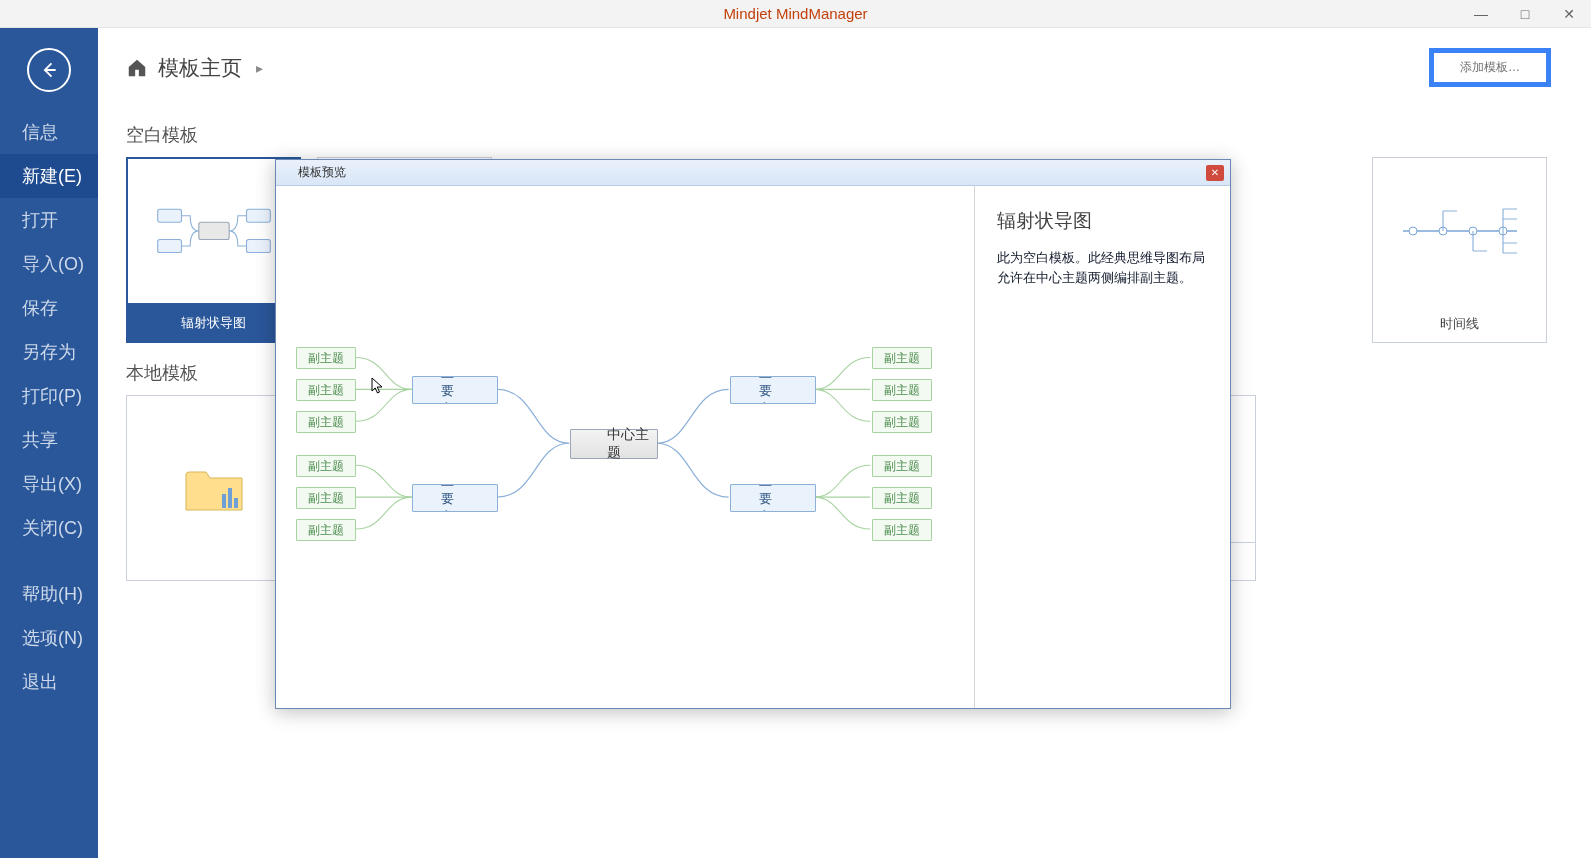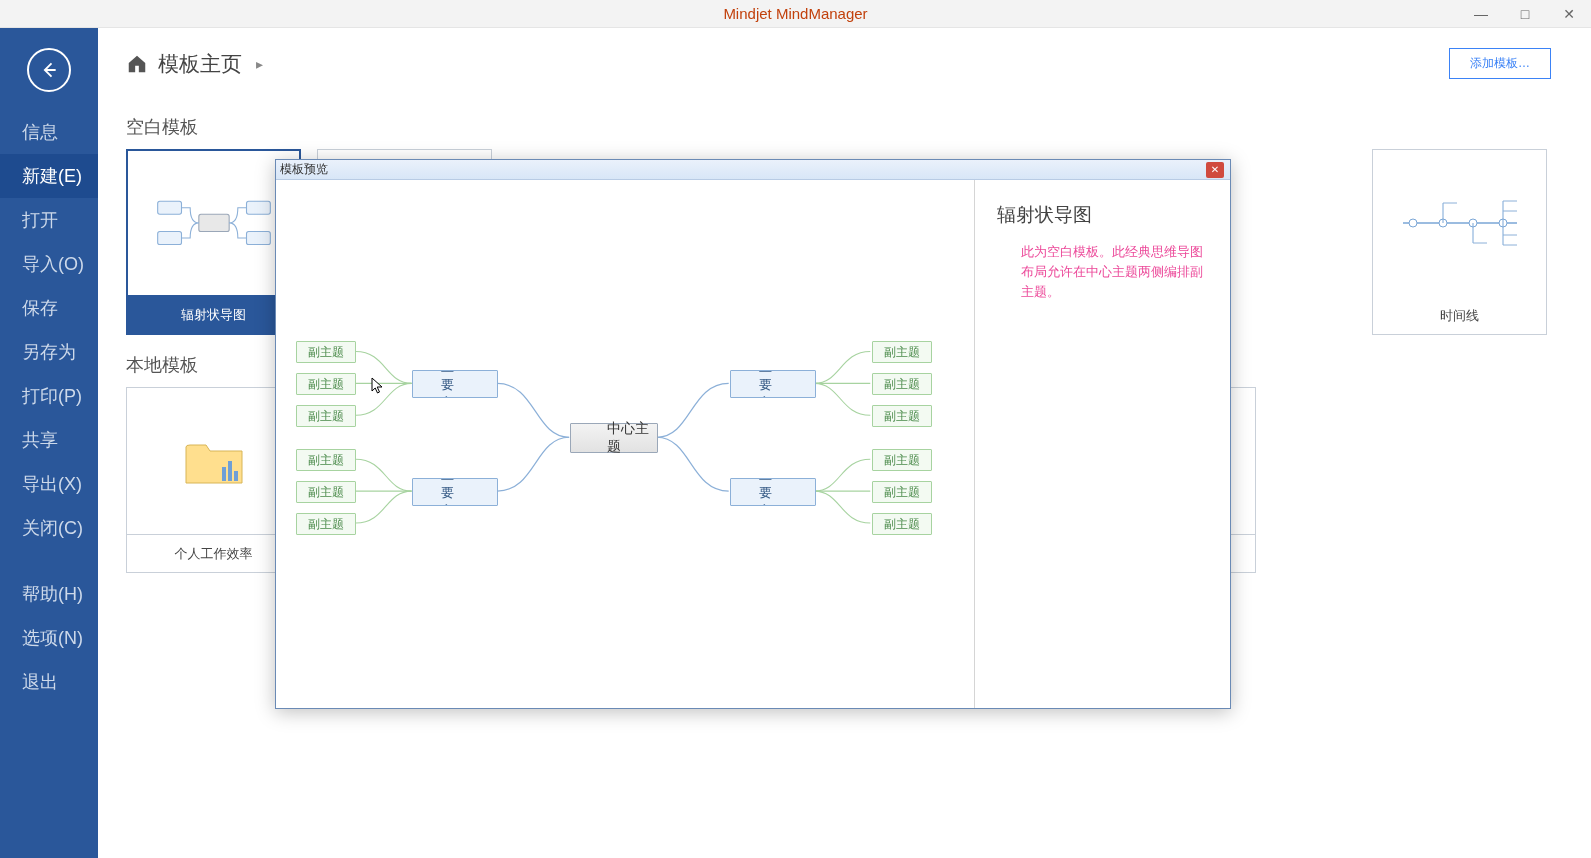--- a/index.html
+++ b/index.html
@@ -17,45 +17,45 @@
   .back-circle svg { width: 20px; height: 20px; }
   .sidebar-item { padding: 10px 0 10px 22px; cursor: pointer; }
   .sidebar-item.active { background: #1e4b8f; color: #fff; }
   .sidebar-gap { height: 22px; }
   
   .main { flex: 1; background: #fff; padding: 20px 40px 0 28px; overflow: hidden; position: relative; }
   .crumb-row { display: flex; align-items: center; justify-content: space-between; margin-bottom: 36px; }
   .crumb { display: flex; align-items: center; gap: 10px; color: #444; font-size: 21px; font-weight: 300; }
   .crumb-home { width: 22px; height: 22px; color: #555; }
   .crumb-sep { color: #888; font-size: 14px; margin-left: 4px; }
-  .add-template-btn { border: 1px solid #3b82f6; background: #fff; padding: 6px 20px; font-size: 12px; color: #3b82f6; cursor: pointer; }
+  .add-template-btn { border: 5px solid #3b82f6; background: #fff; padding: 6px 26px; font-size: 12px; color: #737373; cursor: pointer; }
   
   .section-title { font-size: 18px; color: #555; font-weight: 400; margin: 8px 0 10px; }
   
   .card-row { display: flex; gap: 16px; flex-wrap: nowrap; margin-bottom: 18px; }
   .template-card { border: 1px solid #c9d0d9; width: 175px; height: 186px; display: flex; flex-direction: column; cursor: pointer; }
   .template-card .thumb { flex: 1; display: flex; align-items: center; justify-content: center; background: #fff; }
   .template-card .caption { height: 38px; display: flex; align-items: center; justify-content: center; gap: 6px; color: #444; border-top: 1px solid transparent; }
   .template-card.selected { border: 2px solid #2a579a; }
   .template-card.selected .caption { background: #2a579a; color: #fff; }
   .new-tag { color: #5fb15f; font-size: 13px; }
   
   .folder-card { border: 1px solid #c9d0d9; width: 175px; height: 186px; display: flex; flex-direction: column; cursor: pointer; }
   .folder-card .thumb { flex: 1; display: flex; align-items: center; justify-content: center; }
   .folder-card .caption { height: 38px; border-top: 1px solid #c9d0d9; display: flex; align-items: center; justify-content: center; color: #444; }
   
   
   .modal { position: absolute; left: 275px; top: 159px; width: 956px; height: 550px; background: #fff; border: 1px solid #6a8ab5; box-shadow: 0 3px 18px rgba(0,0,0,0.25); display: flex; flex-direction: column; }
-  .modal-title { height: 20px; background: linear-gradient(#eaf1fb,#d8e6f7); border-bottom: 1px solid #b8cbe4; display: flex; align-items: center; padding: 0 6px 0 4px; font-size: 12px; color: #333; }
+  .modal-title { height: 26px; background: linear-gradient(#eaf1fb,#d8e6f7); border-bottom: 1px solid #b8cbe4; display: flex; align-items: center; padding: 0 6px 0 22px; font-size: 12px; color: #333; }
   .modal-close { margin-left: auto; width: 18px; height: 16px; background: #d04a3e; color: #fff; border-radius: 2px; font-size: 10px; display:flex; align-items:center; justify-content:center; cursor: pointer; }
   .modal-body { flex: 1; display: flex; }
   .modal-preview { flex: 1; border-right: 1px solid #d5d5d5; position: relative; }
   .modal-side { width: 255px; padding: 22px; display: flex; flex-direction: column; }
   .modal-side h2 { font-size: 19px; font-weight: 400; color: #444; margin-bottom: 14px; }
-  .modal-side p { font-size: 13px; color: #ec4899; line-height: 1.55; margin-left: 24px; }
+  .modal-side p { font-size: 13px; color: #0f172a; line-height: 1.55; }
   .create-btn { margin-top: auto; margin-bottom: 26px; height: 62px; border: 1px solid #bfbfbf; background: #e6e6e6; color: #555; font-size: 15px; cursor: pointer; display:flex; align-items:center; justify-content:center; }
   
   
   .mm { position: absolute; inset: 0; }
   .node { position: absolute; border-radius: 1px; display: flex; align-items: center; justify-content: center; font-size: 13px; }
   .node.center { width: 88px; height: 30px; left: 294px; top: 243px; background: linear-gradient(#f3f3f3,#e2e2e2); border: 1px solid #9aa7b8; color:#333; font-size:14px;padding-left:36px; }
   .node.main { width: 86px; height: 28px; background: #eaf2fb; border: 1px solid #8cb0d8; color:#3a5e88; }
   .node.sub { width: 60px; height: 22px; background: #f3faf2; border: 1px solid #a7d3a0; color:#4a8a4a; font-size: 12px; }
   
   
@@ -176,21 +176,20 @@
 
       <div class="folder-card">
         <div class="thumb">
             <svg class="folder-icon" viewBox="0 0 64 56">
               <path d="M4 14 L4 50 L60 50 L60 18 L28 18 L24 12 L8 12 Q4 12 4 14 Z" fill="#ffdf8e" stroke="#d8b556"></path>
               <rect x="40" y="34" width="4" height="14" fill="#6f9fd6"></rect>
               <rect x="46" y="28" width="4" height="20" fill="#6f9fd6"></rect>
               <rect x="52" y="38" width="4" height="10" fill="#6f9fd6"></rect>
             </svg>
           </div>
-        <div class="caption">个人工作效率</div>
       </div>
       <div class="folder-card">
         <div class="thumb">
             <svg class="folder-icon" viewBox="0 0 64 56">
               <path d="M4 14 L4 50 L60 50 L60 18 L28 18 L24 12 L8 12 Q4 12 4 14 Z" fill="#ffdf8e" stroke="#d8b556"></path>
             </svg>
           </div>
         <div class="caption">会议和事件</div>
       </div>
       <div class="folder-card">

